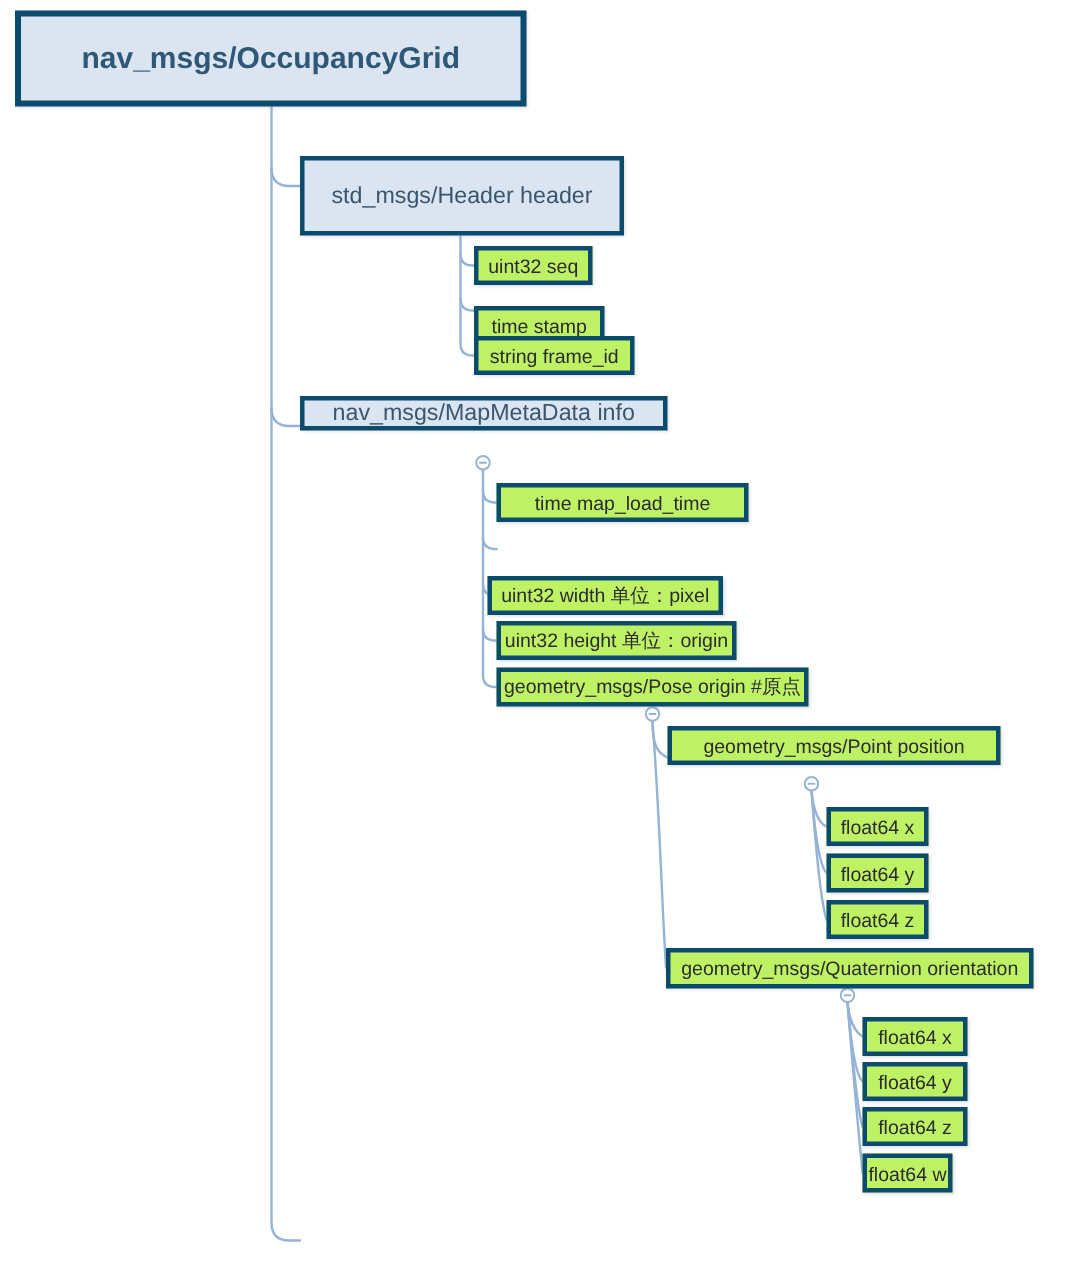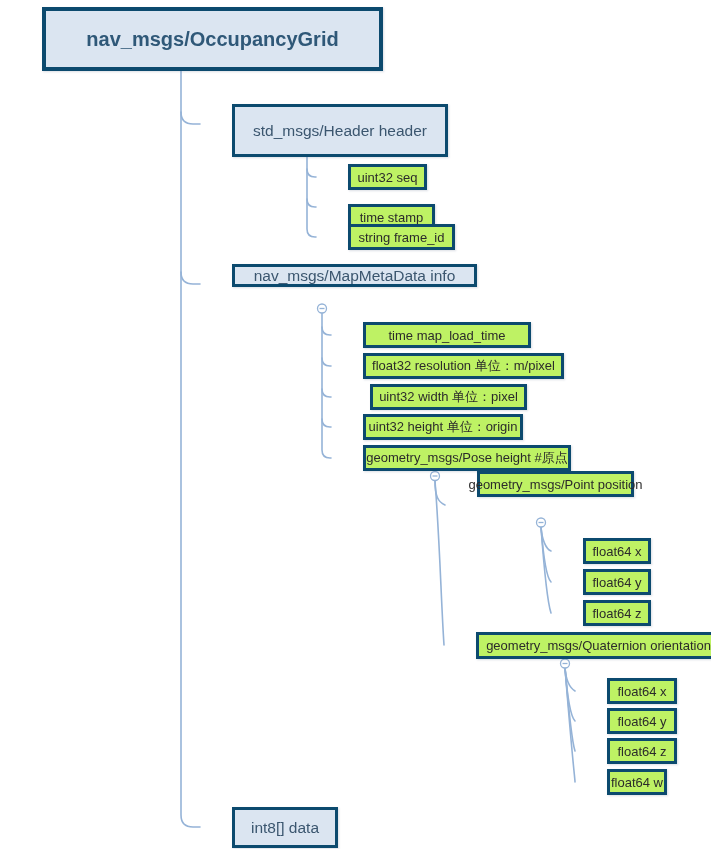--- a/index.html
+++ b/index.html
@@ -7,21 +7,20 @@
     position:relative;width:711px;height:849px;background:#ffffff;
     font-family:"Liberation Sans", sans-serif;overflow:hidden;
   }
   .wires{position:absolute;left:0;top:0;width:711px;height:849px;}
   .node{
     position:absolute;box-sizing:border-box;
     display:flex;align-items:center;justify-content:center;
     background:#dbe5f1;border:3px solid #0c4a6e;color:#3b566f;
     font-size:15.5px;white-space:nowrap;
     box-shadow:1px 1px 2px rgba(110,125,150,.25);
-    margin-left:32px;
   }
   .node.root{
     border-width:4px;font-weight:bold;font-size:20px;color:#2f5878;
   }
   .node.leaf{
     background:#bef264;color:#2b2b2b;font-size:13px;border-width:3px;
   }
 </style>
 </head>
 <body>
@@ -79,33 +78,31 @@
       <line x1="562.5" y1="663.5" x2="567.5" y2="663.5" stroke="#95b3d7" stroke-width="1.3"></line>
     </g>
   </svg>
 
   <div class="node root" style="left:10px;top:7px;width:341px;height:64px;">nav_msgs/OccupancyGrid</div>
 
   <div class="node" style="left:200px;top:104px;width:216px;height:53px;">std_msgs/Header header</div>
 
   <div class="node" style="left:200px;top:264px;width:245px;height:23px;">nav_msgs/MapMetaData info</div>
 
-  <div class="node" style="left:200px;top:807px;width:106px;height:41px;">int8[] data</div>
 
   <div class="node leaf" style="left:316px;top:164px;width:79px;height:26px;">uint32 seq</div>
   <div class="node leaf" style="left:316px;top:204px;width:87px;height:26px;">time stamp</div>
   <div class="node leaf" style="left:316px;top:224px;width:107px;height:26px;">string frame_id</div>
 
   <div class="node leaf" style="left:331px;top:322px;width:168px;height:26px;">time map_load_time</div>
-  <div class="node leaf" style="left:331px;top:353px;width:201px;height:26px;">float32 resolution 单位：m/pixel</div>
-  <div class="node leaf" style="left:338px;top:384px;width:157px;height:26px;">uint32 width 单位：pixel</div>
+  <div class="node leaf" style="left:325px;top:384px;width:157px;height:26px;">uint32 width 单位：pixel</div>
   <div class="node leaf" style="left:331px;top:414px;width:160px;height:26px;">uint32 height 单位：origin</div>
-  <div class="node leaf" style="left:331px;top:445px;width:208px;height:26px;">geometry_msgs/Pose height #原点</div>
+  <div class="node leaf" style="left:331px;top:445px;width:208px;height:26px;">geometry_msgs/Pose origin #原点</div>
 
-  <div class="node leaf" style="left:445px;top:471px;width:157px;height:26px;">geometry_msgs/Point position</div>
+  <div class="node leaf" style="left:445px;top:484px;width:222px;height:26px;">geometry_msgs/Point position</div>
   <div class="node leaf" style="left:444px;top:632px;width:245px;height:27px;">geometry_msgs/Quaternion orientation</div>
 
   <div class="node leaf" style="left:551px;top:538px;width:68px;height:26px;">float64 x</div>
   <div class="node leaf" style="left:551px;top:569px;width:68px;height:26px;">float64 y</div>
   <div class="node leaf" style="left:551px;top:600px;width:68px;height:26px;">float64 z</div>
 
   <div class="node leaf" style="left:575px;top:678px;width:70px;height:26px;">float64 x</div>
   <div class="node leaf" style="left:575px;top:708px;width:70px;height:26px;">float64 y</div>
   <div class="node leaf" style="left:575px;top:738px;width:70px;height:26px;">float64 z</div>
   <div class="node leaf" style="left:575px;top:769px;width:60px;height:26px;">float64 w</div>

